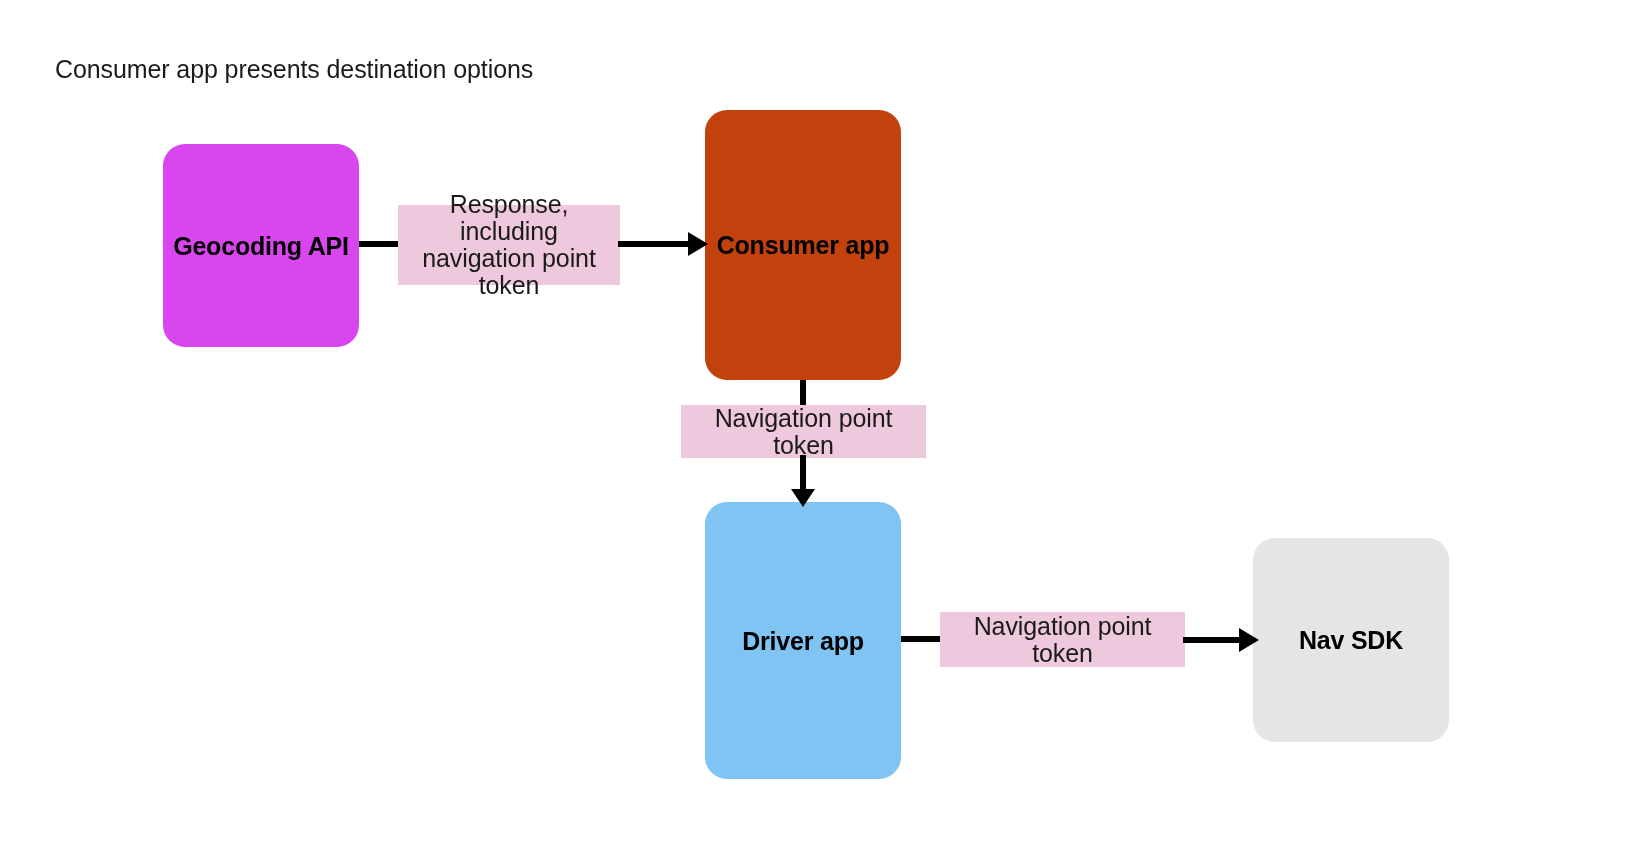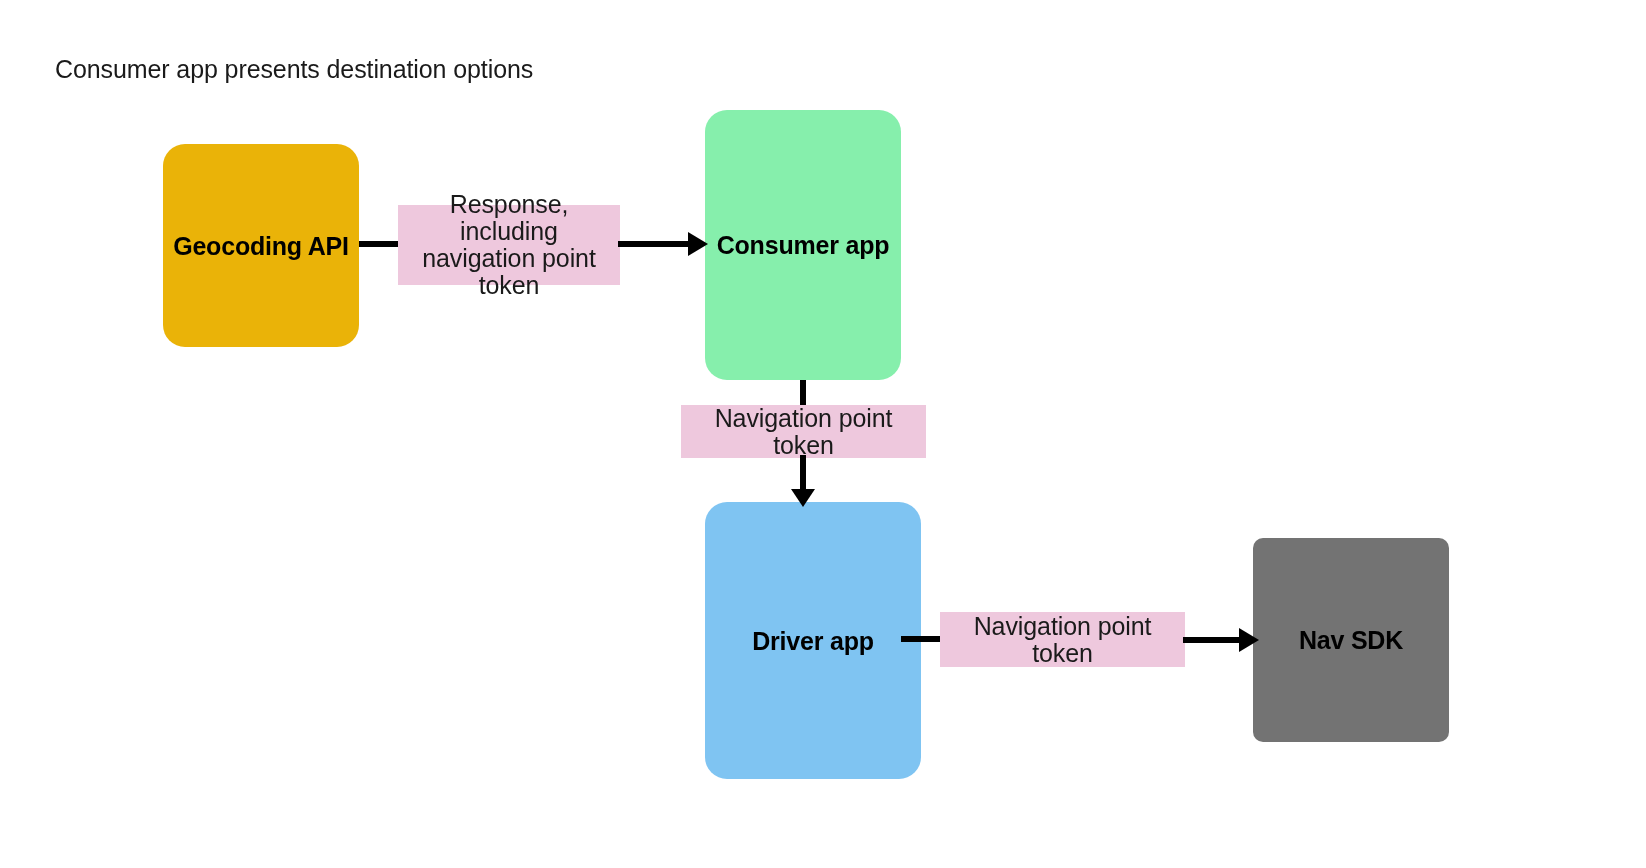--- a/index.html
+++ b/index.html
@@ -58,21 +58,21 @@
   #node-geocoding {
     left: 163px;  top: 144px;
     width: 196px; height: 203px;
   }
   #node-consumer {
     left: 705px;  top: 110px;
     width: 196px; height: 270px;
   }
   #node-driver {
     left: 705px;  top: 502px;
-    width: 216px; height: 277px;
+    width: 196px; height: 277px;
   }
   #node-navsdk {
     left: 1253px; top: 538px;
     width: 196px; height: 204px;
   }
 
   
   .edge-label {
     position: absolute;
     background: #EEC8DD;
@@ -132,33 +132,33 @@
   #arrow-to-driver   { left: 787px; top: 455px; width: 32px; height: 52px; }
   #arrow-to-navsdk   { left: 1183px; top: 624px; width: 76px; height: 32px; }
 </style>
 </head>
 <body>
 
 <div id="canvas">
 
   <div id="heading-0" class="col-heading">Consumer app presents destination options</div>
 
-  <div id="node-geocoding" class="node" style="background:#eab308;">
+  <div id="node-geocoding" class="node" style="background:#d946ef;">
     <span class="node-label">Geocoding API</span>
   </div>
 
-  <div id="node-consumer" class="node" style="background:#86efac;">
+  <div id="node-consumer" class="node" style="background:#c2410c;">
     <span class="node-label">Consumer app</span>
   </div>
 
   <div id="node-driver" class="node" style="background:#7FC4F2;">
     <span class="node-label">Driver app</span>
   </div>
 
-  <div id="node-navsdk" class="node" style="background:#737373;border-radius:10px;">
+  <div id="node-navsdk" class="node" style="background:#e5e5e5;">
     <span class="node-label">Nav SDK</span>
   </div>
 
   <div id="stub-geocoding" class="connector"></div>
 
   <div id="edge-label-geocoding-consumer" class="edge-label">
     <span class="edge-text">Response, including navigation point token</span>
   </div>
 
   <div id="arrow-to-consumer" class="arrow">

